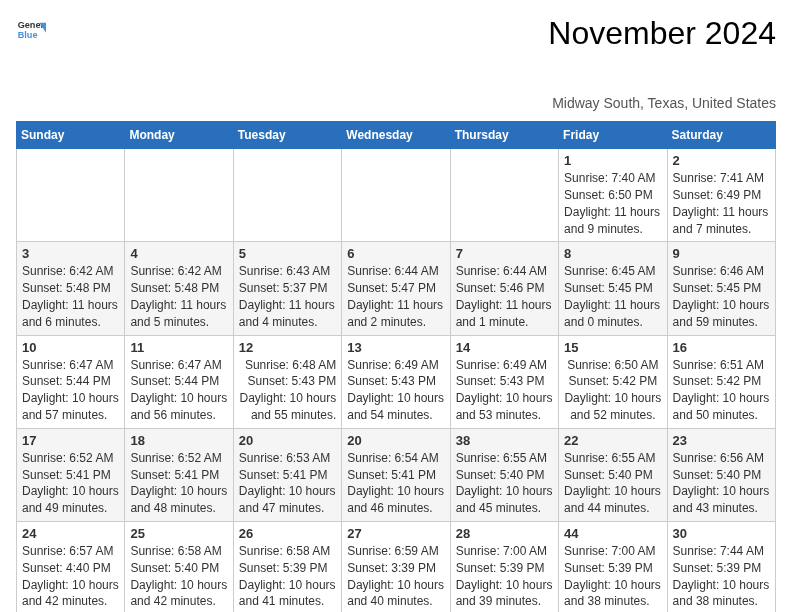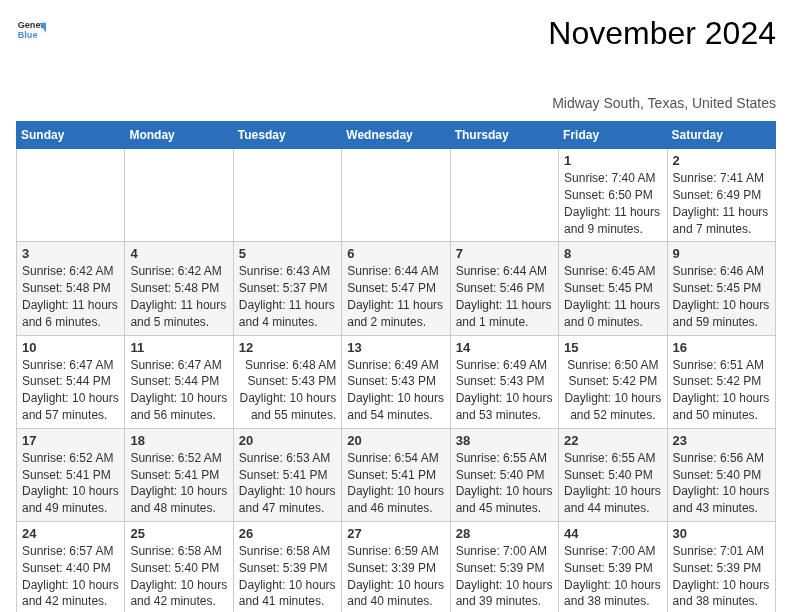--- a/index.html
+++ b/index.html
@@ -298,19 +298,19 @@
 Daylight: 10 hours and 39 minutes.</div>
         </td>
         <td>
           <span class="day-num">44</span>
           <div class="cell-info" style="white-space: pre-line;">Sunrise: 7:00 AM
 Sunset: 5:39 PM
 Daylight: 10 hours and 38 minutes.</div>
         </td>
         <td>
           <span class="day-num">30</span>
-          <div class="cell-info" style="white-space: pre-line;">Sunrise: 7:01 AM
+          <div class="cell-info" style="white-space: pre-line;">Sunrise: 7:44 AM
 Sunset: 5:39 PM
 Daylight: 10 hours and 38 minutes.</div>
         </td>
       </tr>
     </tbody>
 </table>
 
 </body></html>

